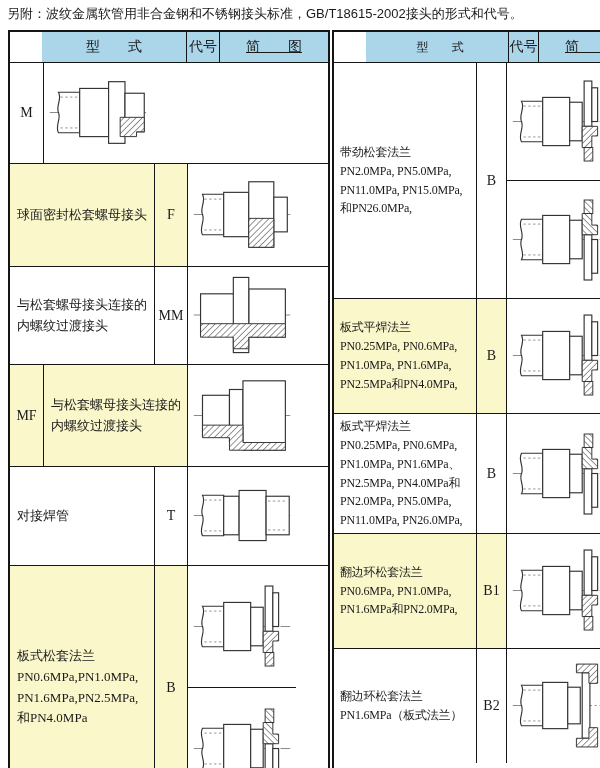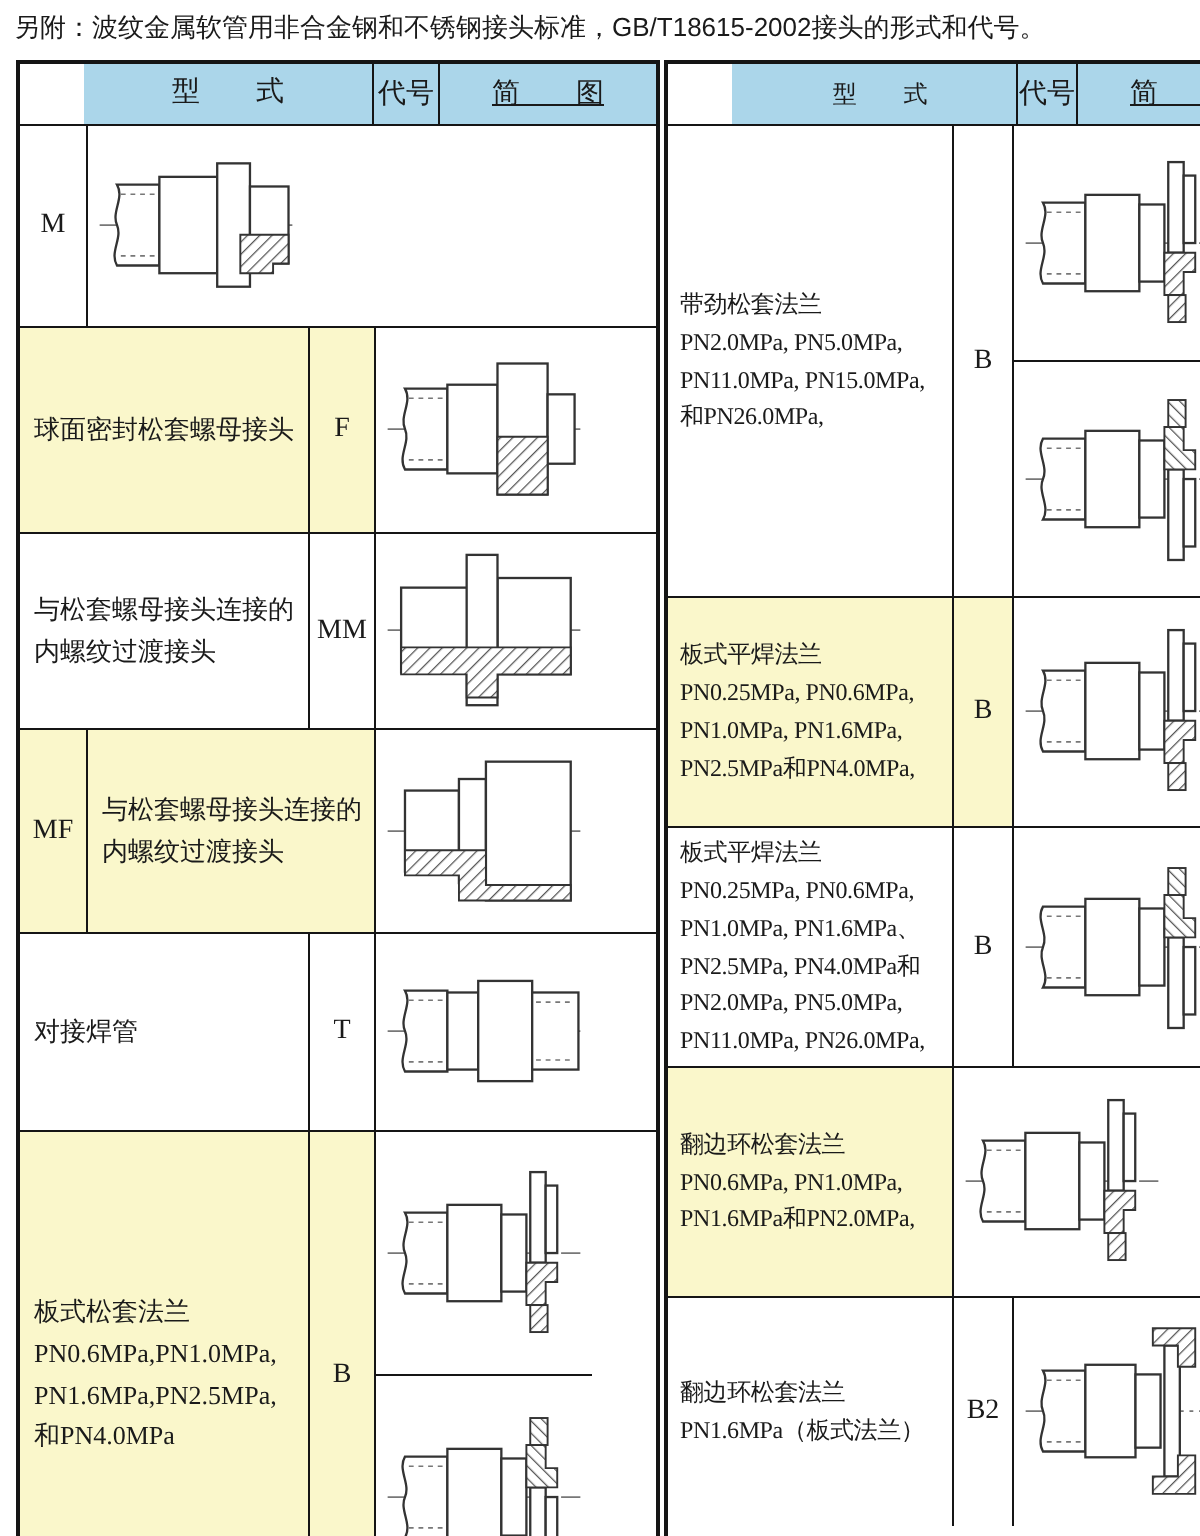--- a/index.html
+++ b/index.html
@@ -254,20 +254,21 @@
       <div class="c diag">
           <svg class="fitsvg" viewBox="0 0 110 95" preserveAspectRatio="xMidYMid meet">
             <use href="#sym-flange-down"></use>
           </svg>
         </div>
     </div>
     <div class="row" style="height:115px">
       <div class="c type hl">翻边环松套法兰
 PN0.6MPa, PN1.0MPa,
 PN1.6MPa和PN2.0MPa,</div>
+      <div class="c code hl">B1</div>
       <div class="c diag">
           <svg class="fitsvg" viewBox="0 0 110 95" preserveAspectRatio="xMidYMid meet">
             <use href="#sym-flange-up"></use>
           </svg>
         </div>
     </div>
     <div class="row" style="height:115px">
       <div class="c type">翻边环松套法兰
 PN1.6MPa（板式法兰）</div>
       <div class="c code">B2</div>

